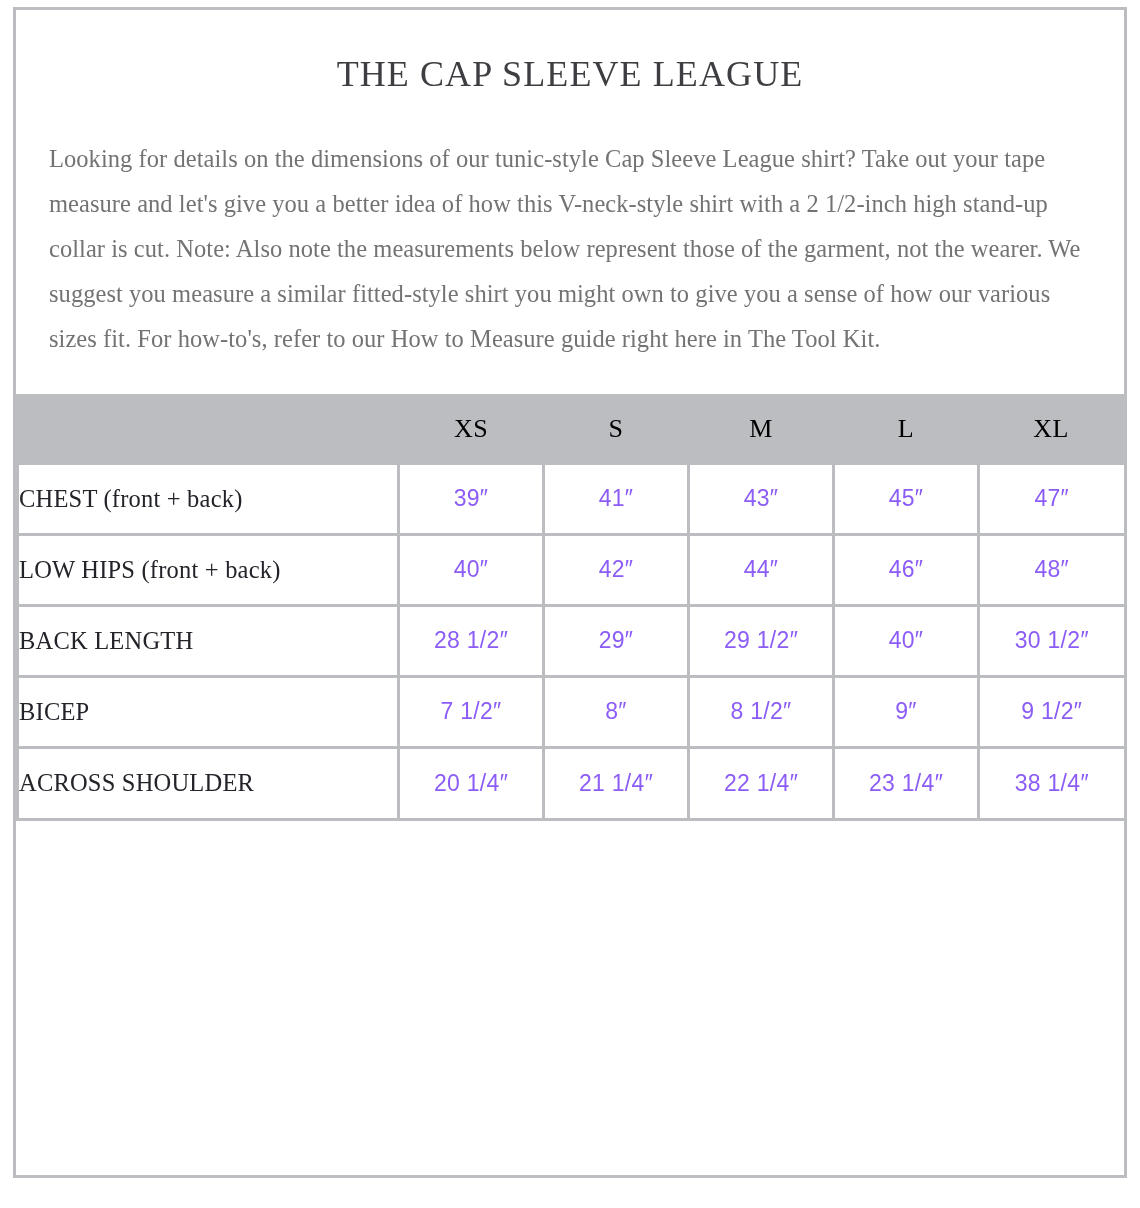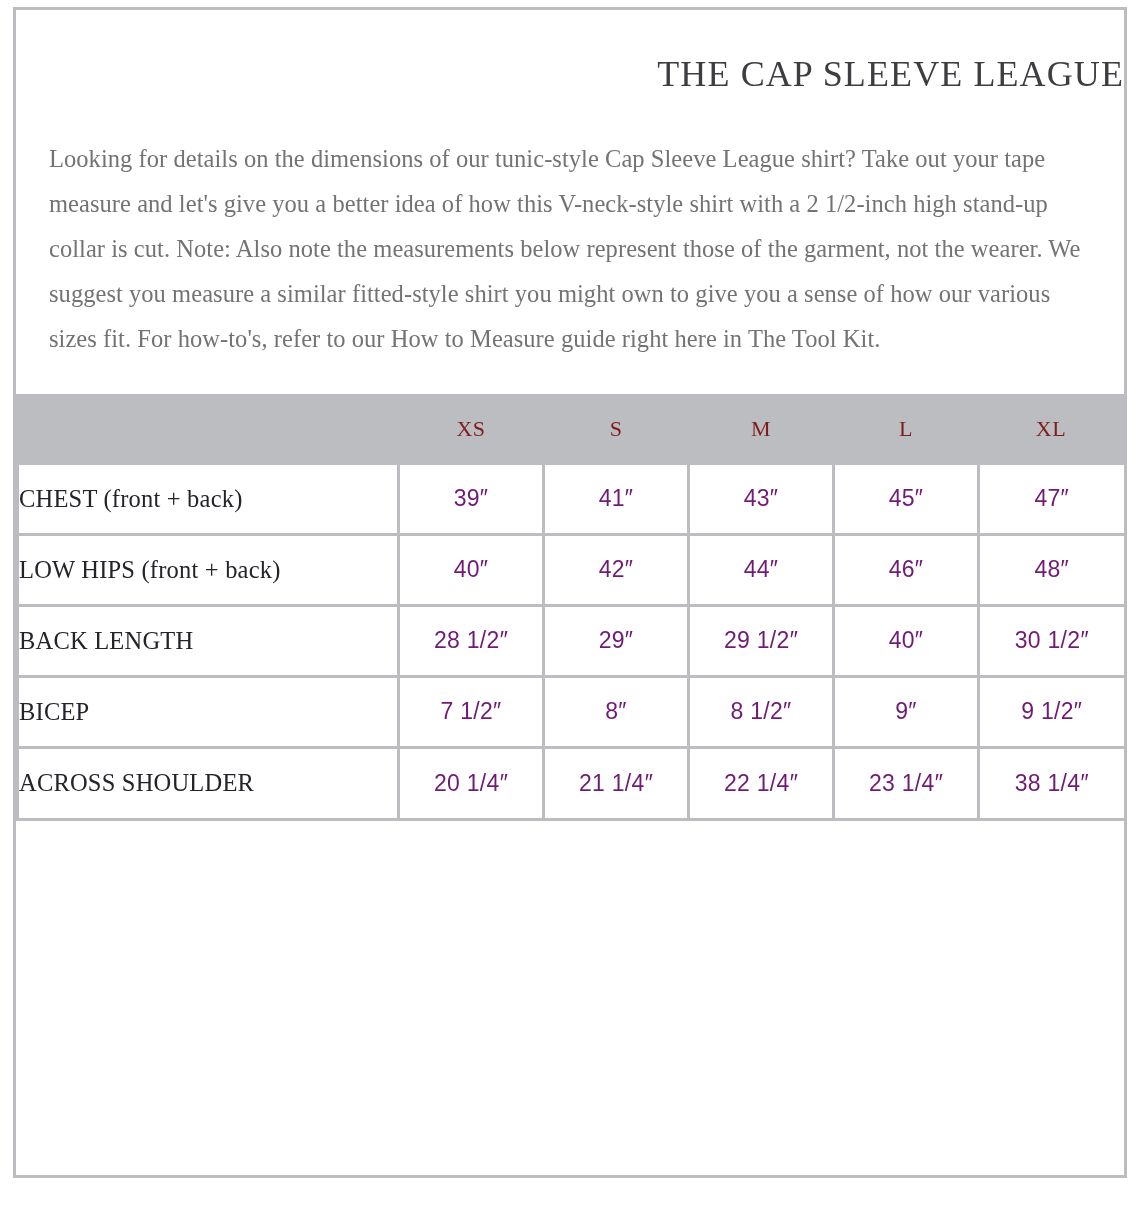--- a/index.html
+++ b/index.html
@@ -17,21 +17,21 @@
     position: absolute;
     left: 13px;
     top: 7px;
     width: 1114px;
     height: 1171px;
     border: 3px solid #bcbdc1;
     box-sizing: border-box;
     background: #ffffff;
   }
   .title {
-    text-align: right;
+    text-align: center;
     font-family: "Liberation Serif", "DejaVu Serif", serif;
     font-size: 36px;
     letter-spacing: 1.1px;
     color: #3e3e42;
     margin: 45px 0 0 0;
     font-weight: 400;
     line-height: 1.1;
   }
   .intro {
     margin: 41px 33px 0 33px;
@@ -49,22 +49,22 @@
   table.sizes th, table.sizes td {
     border: 3px solid #bcbdc1;
     padding: 0;
     box-sizing: border-box;
   }
   table.sizes thead th {
     background: #bcbdc1;
     border-color: #bcbdc1;
     height: 68px;
     font-weight: 400;
-    font-size: 22px;
-    color: #7f1d1d;
+    font-size: 26px;
+    color: #000000;
     letter-spacing: 0.5px;
     vertical-align: middle;
   }
   .col-label { width: 381px; }
   .col-size  { width: 145px; }
   table.sizes tbody tr { height: 71px; }
   td.rowlabel {
     font-size: 24.5px;
     color: #23232a;
     padding-left: 18px;
@@ -73,21 +73,21 @@
     text-align: left;
     border-left: none;
     margin-left: 14px;
   }
   td.val {
     text-align: center;
     vertical-align: middle;
     font-family: "Liberation Sans", "DejaVu Sans", sans-serif;
     font-size: 23px;
     font-weight: 300;
-    color: #701a75;
+    color: #8b5cf6;
     letter-spacing: 0.3px;
   }
   tbody tr:last-child td { border-bottom: none; }
   td.val:last-child { border-right: none; text-align: center; }
   .table-wrap {
     border-bottom: 3px solid #bcbdc1;
   }
   .outro {
     margin: 40px 33px 0 33px;
     font-size: 24.5px;

